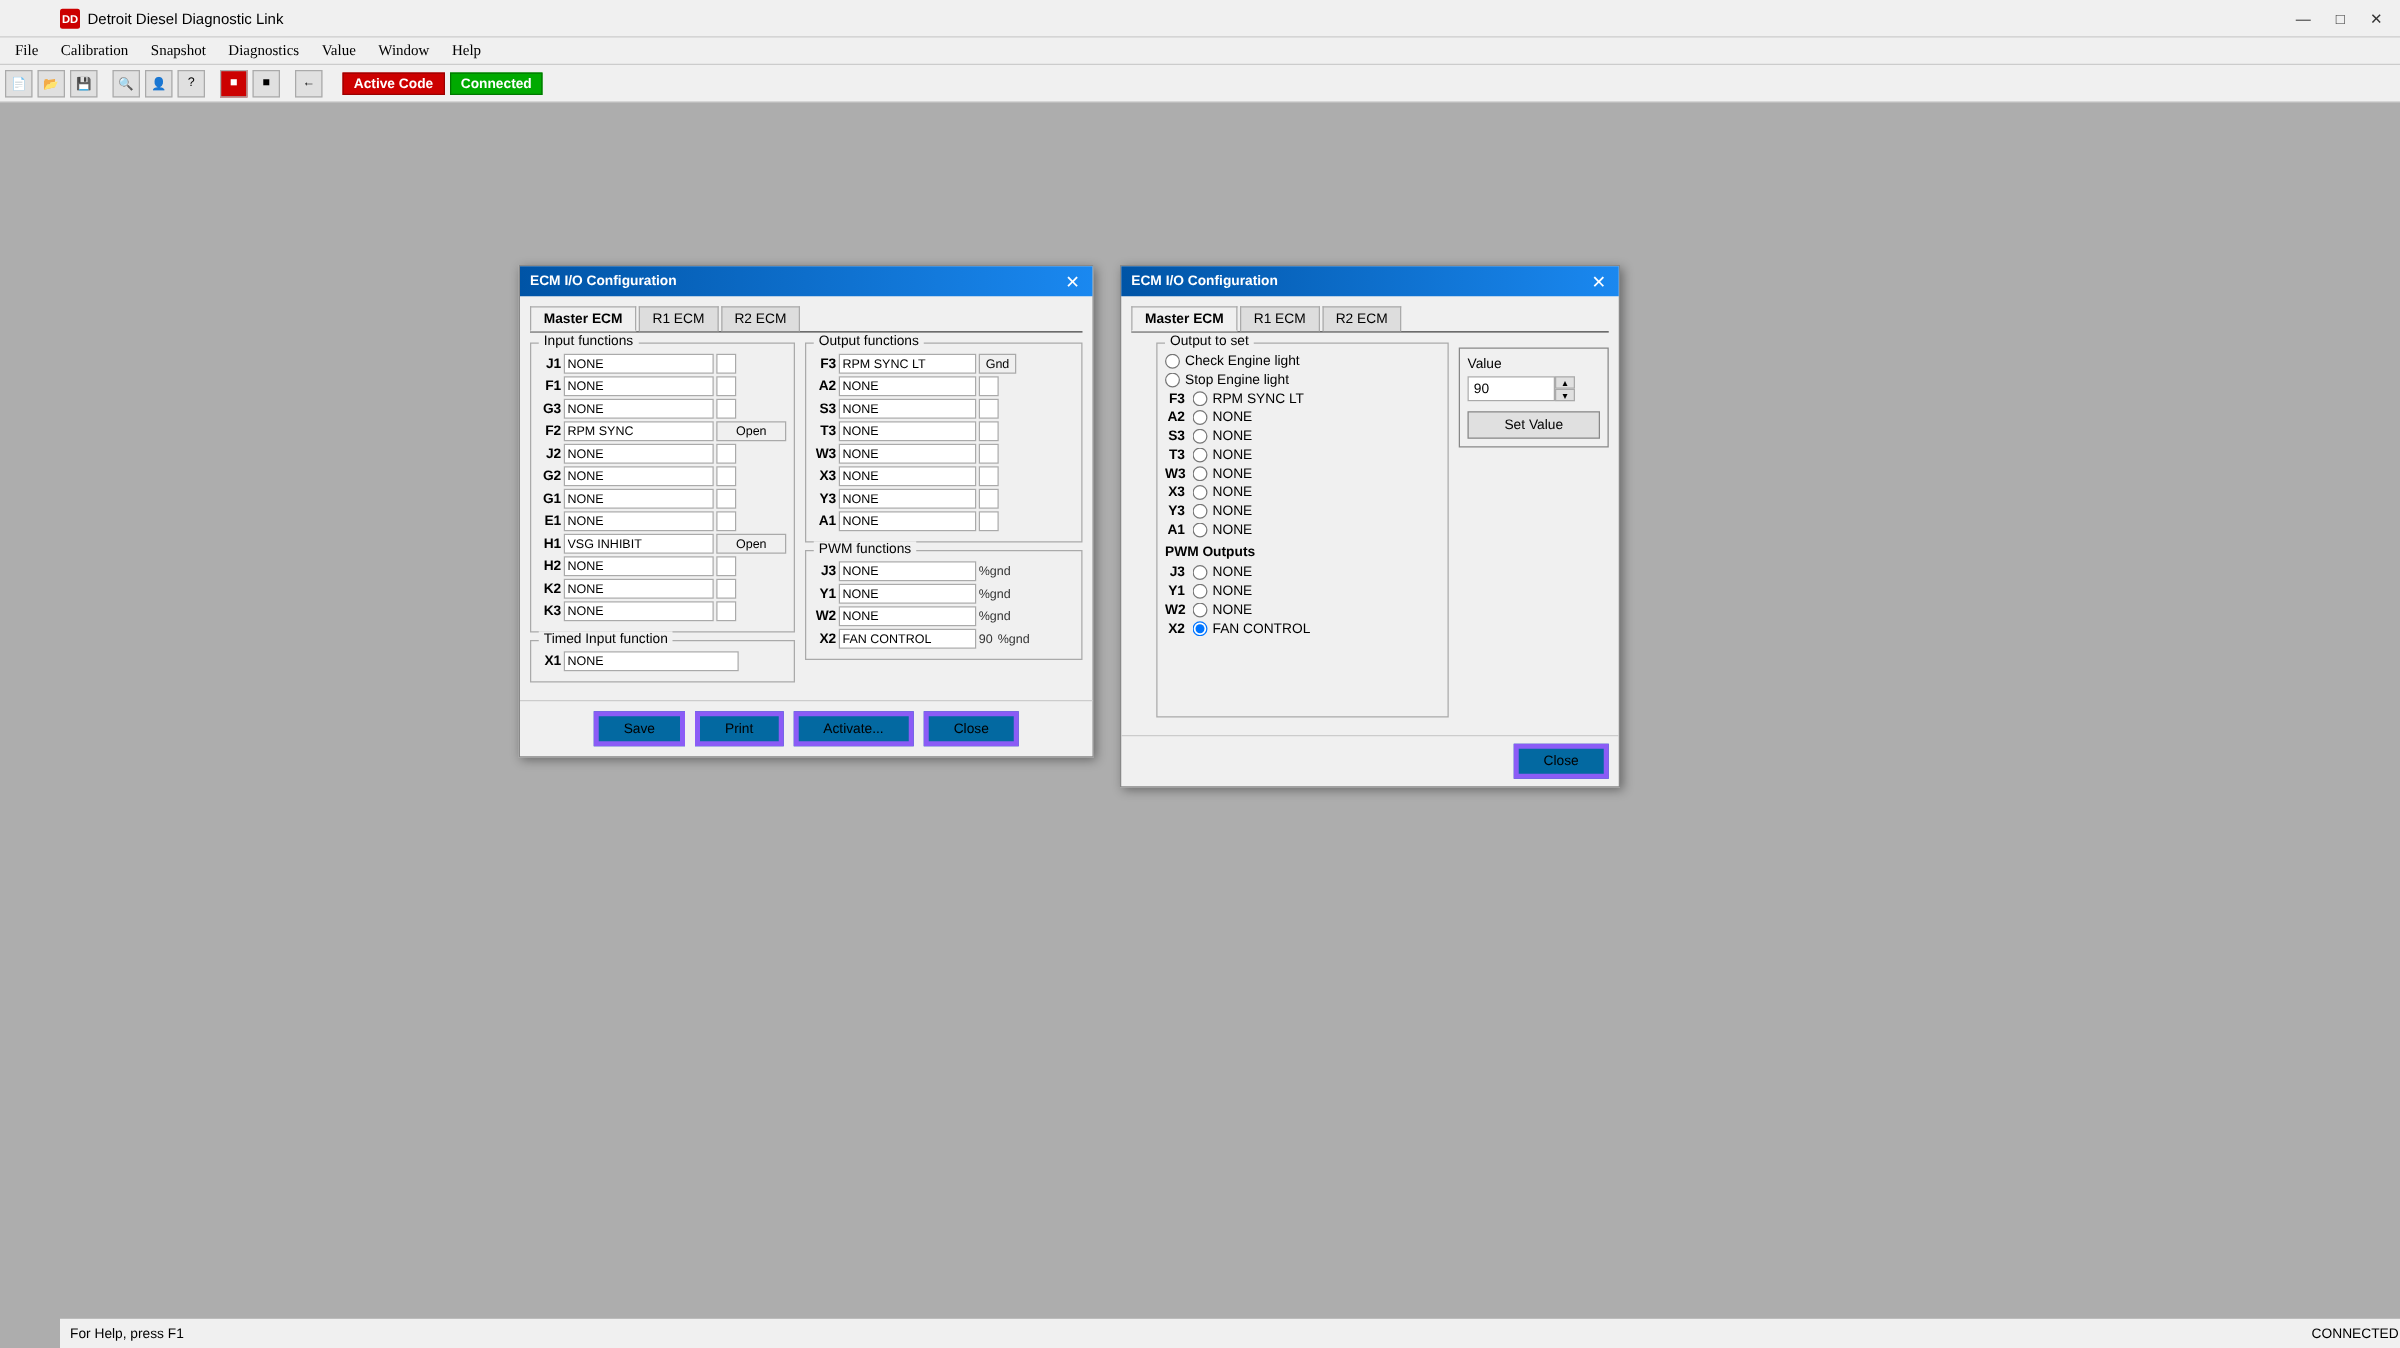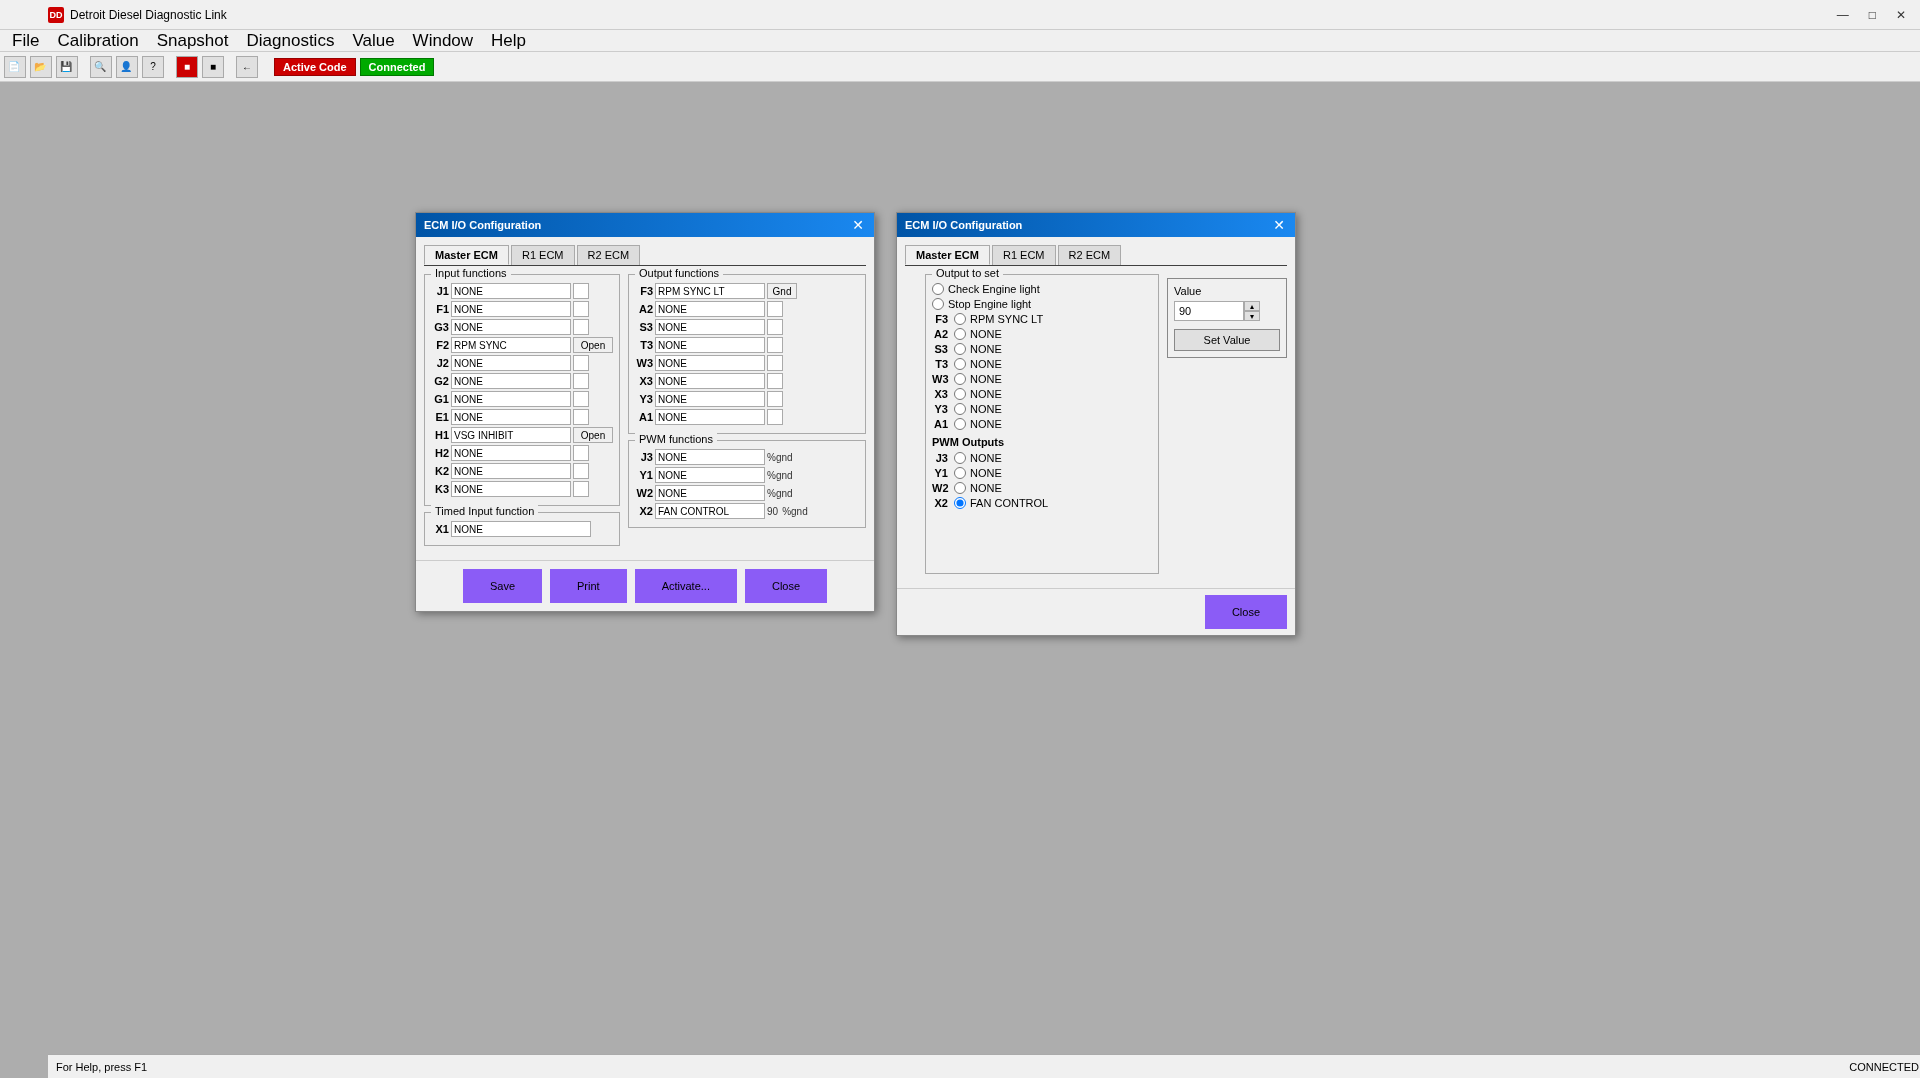--- a/index.html
+++ b/index.html
@@ -55,21 +55,22 @@
       height: 22px;
       display: flex;
       align-items: center;
       padding: 0 4px;
       border-bottom: 1px solid #ccc;
       gap: 2px;
     }
     .menu-item {
       padding: 2px 8px;
       cursor: pointer;
-      font-size: 17px;
+      font-size: 12px;
+      font-family: Liberation Serif, serif;
     }
     
     .toolbar {
       background: #f0f0f0;
       height: 30px;
       display: flex;
       align-items: center;
       padding: 0 4px;
       border-bottom: 1px solid #ccc;
       gap: 4px;
@@ -188,21 +189,21 @@
     }
     .func-input {
       width: 120px;
       height: 16px;
       border: 1px solid #aaa;
       background: white;
       font-size: 10px;
       padding: 0 2px;
     }
     .func-status {
-      width: 40px;
+      width: 56px;
       height: 16px;
       border: 1px solid #aaa;
       background: white;
       font-size: 10px;
       padding: 0 2px;
       text-align: center;
     }
     .func-small-box {
       width: 16px;
       height: 16px;
@@ -259,22 +260,22 @@
     
     .dialog-buttons {
       display: flex;
       gap: 8px;
       padding: 8px;
       justify-content: center;
       border-top: 1px solid #ccc;
     }
     .dialog-btn {
       padding: 4px 20px;
-      border: 7px solid #8b5cf6;
-      background: #8b5cf6;
+      border: 4px solid #8b5cf6;
+      background: #0369a1;
       cursor: pointer;
       font-size: 11px;
     }
     
     .status-bar {
       position: fixed;
       bottom: 0;
       left: 0;
       width: 100%;
       height: 24px;

